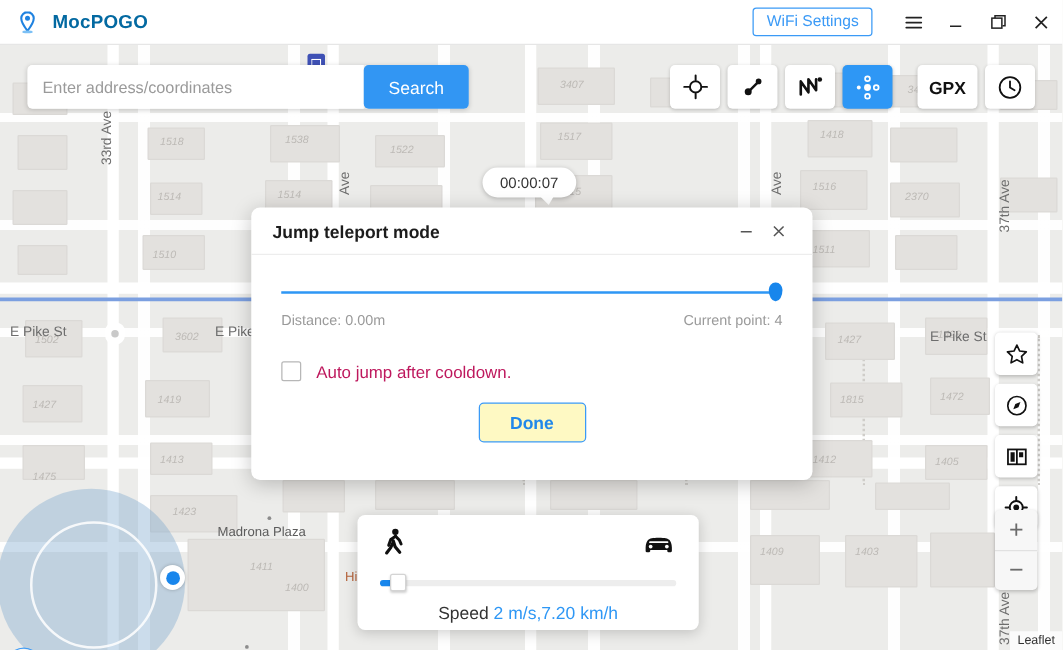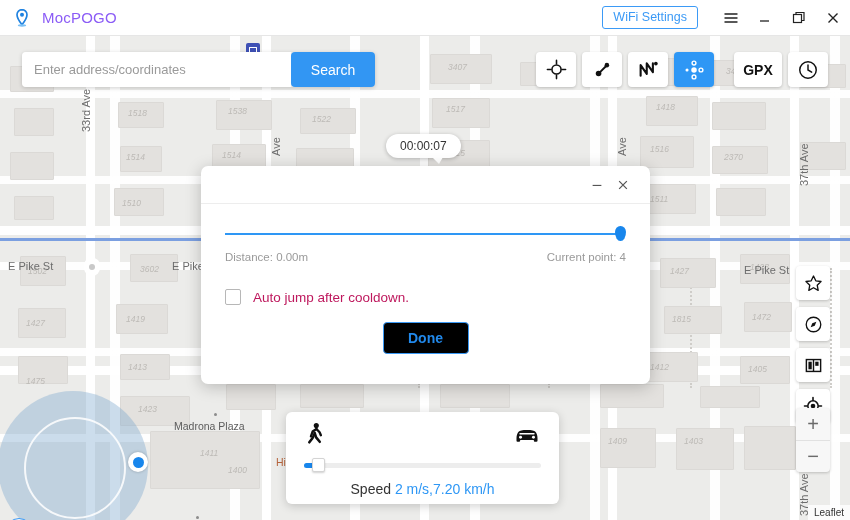--- a/index.html
+++ b/index.html
@@ -20,21 +20,21 @@
     position: absolute; top: 0; left: 0;
     width: 850px; height: 36px;
     background: #ffffff;
     border-bottom: 1px solid #e6e6e6;
     display: flex; align-items: center;
     z-index: 60;
   }
   .brand { display: flex; align-items: center; padding-left: 12px; gap: 10px; }
   .brand-logo { width: 20px; height: 20px; }
   .brand-name {
-    font-size: 15px; font-weight: normal; color: #8b5cf6; letter-spacing: .2px;
+    font-size: 15px; font-weight: bold; color: #0369a1; letter-spacing: .2px;
   }
   .tb-spacer { flex: 1; }
   .wifi-btn {
     border: 1px solid #3b9af6;
     border-radius: 3px;
     color: #3b9af6;
     font-size: 12.5px;
     padding: 3px 10px 4px;
     background: #fff;
     margin-right: 16px;
@@ -264,21 +264,21 @@
   .chk-row { display: flex; align-items: center; margin-top: 26px; gap: 12px; }
   .chkbox {
     width: 16px; height: 16px; border: 1.5px solid #b7b7b7;
     border-radius: 2px; background: #fff; cursor: pointer;
   }
   .chk-label { font-size: 13.5px; color: #be185d; }
   .dlg-foot { display: flex; justify-content: center; padding: 17px 0 0; }
   .done-btn {
     width: 86px; height: 32px;
     border: 1px solid #3b9af6; border-radius: 4px;
-    background: #000000; color: #2188ea;
+    background: #fef9c3; color: #2188ea;
     font-size: 14px; font-weight: bold; cursor: pointer;
     font-family: "Liberation Sans", sans-serif;
   }
 
   
   .speed-panel {
     position: absolute; left: 286px; top: 412px;
     width: 273px; height: 92px;
     background: #fff; border-radius: 6px;
     box-shadow: 0 2px 10px rgba(0,0,0,.18);
@@ -583,20 +583,21 @@
 
   <div class="zoomgrp">
     <div class="zoombtn">+</div>
     <div class="zoombtn">−</div>
   </div>
 
   <div class="timer">00:00:07</div>
 
   <div class="dialog">
     <div class="dlg-head">
+      <span class="dlg-title">Jump teleport mode</span>
       <span class="sp"></span>
       <span class="dlg-btn">
         <svg width="14" height="14" viewBox="0 0 16 16">
             <path d="M3 8.5h10" stroke="#555" stroke-width="1.3"></path>
           </svg>
       </span>
       <span class="dlg-btn">
         <svg width="14" height="14" viewBox="0 0 16 16">
           <path d="M3.6 3.6l8.8 8.8M12.4 3.6l-8.8 8.8" stroke="#555" stroke-width="1.4"></path>
         </svg>

